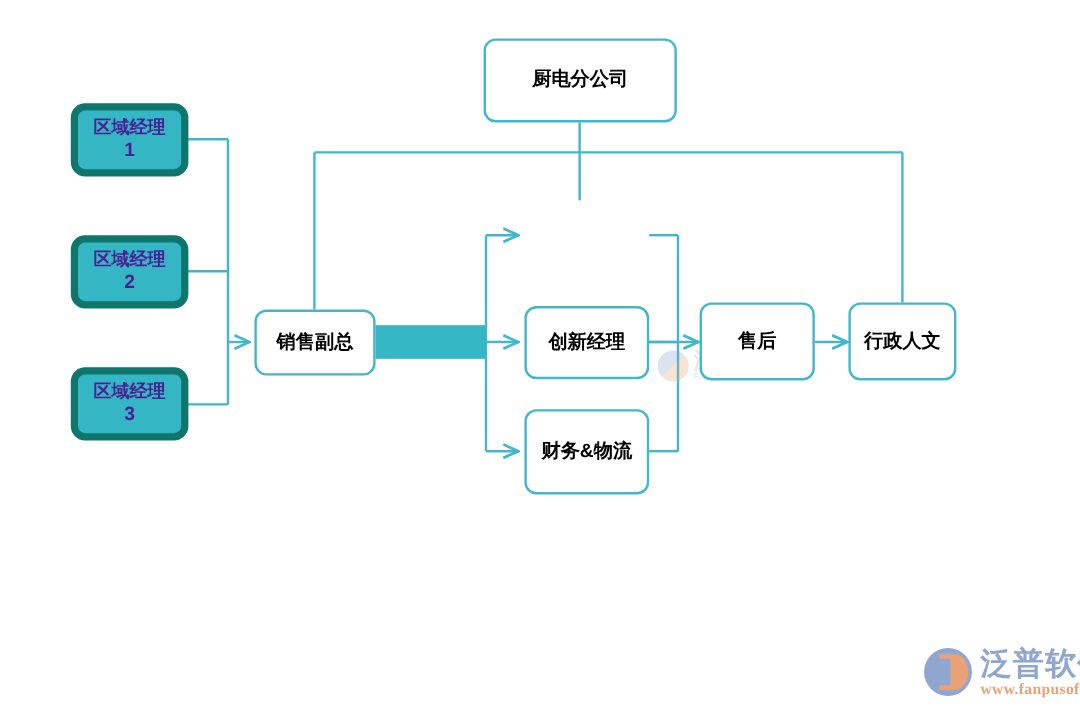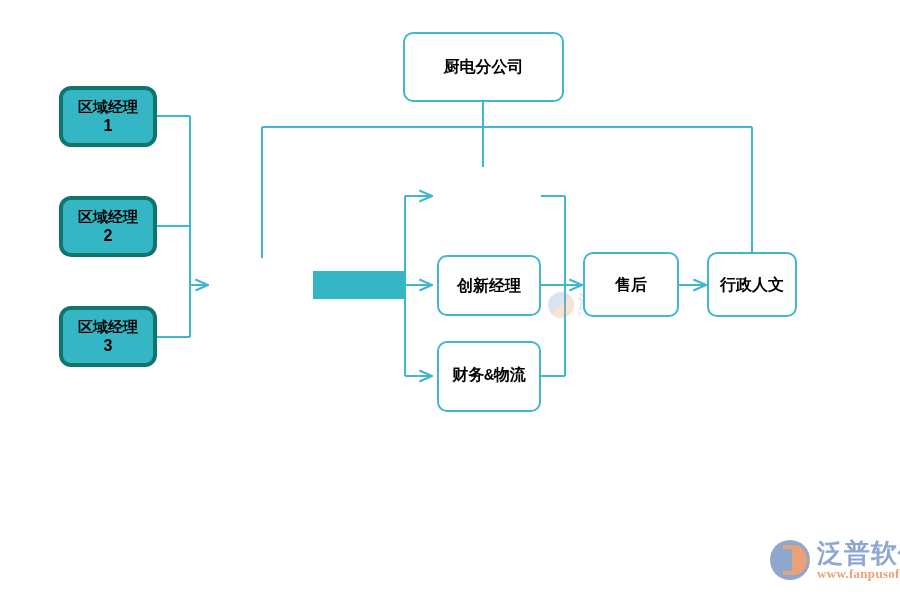--- a/index.html
+++ b/index.html
@@ -38,22 +38,22 @@
   }
   .node.outline {
     background: #ffffff;
     border: 2px solid #42B6CC;
     color: #000000;
     font-weight: bold;
     font-size: 16px;
   }
   .node.filled {
     background: #35B6C4;
-    border: 4px solid #0f766e;
-    color: #000000;
+    border: 6px solid #0f766e;
+    color: #4c1d95;
     font-weight: bold;
     font-size: 16px;
     border-radius: 12px;
     text-align: right;
   }
   .node .lbl {
     display: block;
     padding: 0 6px;
     white-space: pre-line;
   }
@@ -209,27 +209,30 @@
   <div class="node filled" style="left:59px; top:196px; width:98px; height:61px; flex-direction:column;">
     <span class="lbl">区域经理</span>
     <span class="num">2</span>
   </div>
 
   <div class="node filled" style="left:59px; top:306px; width:98px; height:61px; flex-direction:column;">
     <span class="lbl">区域经理</span>
     <span class="num">3</span>
   </div>
 
+  <div class="node outline" style="left:212px; top:258px; width:101px; height:55px;">
+    <span class="lbl">销售副总</span>
+  </div>
 
 
   <div class="node outline" style="left:437px; top:255px; width:104px; height:61px;">
     <span class="lbl">创新经理</span>
   </div>
 
-  <div class="node outline" style="left:437px; top:341px; width:104px; height:71px;font-family:Liberation Mono, monospace;">
+  <div class="node outline" style="left:437px; top:341px; width:104px; height:71px;">
     <span class="lbl">财务&amp;物流</span>
   </div>
 
   <div class="node outline" style="left:707px; top:252px; width:90px; height:65px;">
     <span class="lbl">行政人文</span>
   </div>
 
   <div class="node outline" style="left:583px; top:252px; width:96px; height:65px;">
     <span class="lbl">售后</span>
   </div>

